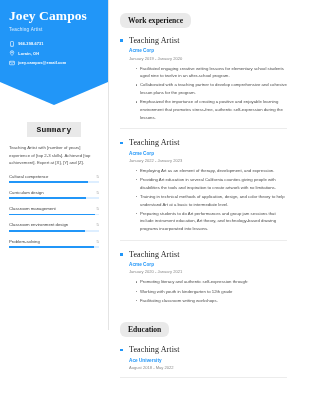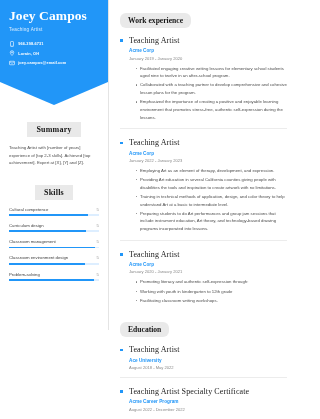--- a/index.html
+++ b/index.html
@@ -37,21 +37,21 @@
   .contact-row .ico svg { width:6px; height:6px; display:block; }
   .contact-text {
     font-size:3.9px; color:#ffffff; font-weight:bold; letter-spacing:.1px;
     white-space:nowrap; overflow:hidden;
   }
 
   
   .side-body { position:absolute; top:118px; left:0; width:108px; padding:0 9px; }
   .chip {
     display:inline-block; background:#e9e9e9; padding:3px 9px;
-    font-family:Liberation Serif, serif; font-weight:bold;
+    font-family:Liberation Mono, monospace; font-weight:bold;
     font-size:8px; color:#141414; letter-spacing:.2px;
   }
   .chip-wrap { text-align:center; }
   .summary-text {
     margin-top:7px; font-size:4.3px; line-height:1.75; color:#4c4c4c;
   }
   .skills-head { margin-top:14px; text-align:center; }
   .skill { margin-top:7px; }
   .skill-row { display:flex; justify-content:space-between; align-items:baseline; }
   .skill-name { font-size:4.3px; color:#3d3d3d; }
@@ -138,23 +138,20 @@
         </div>
       </div>
     </div>
 
     <div class="side-body">
       <div class="chip-wrap">
         <span class="chip">Summary</span>
       </div>
       <div class="summary-text">Teaching Artist with [number of years] experience of [top 2-3 skills]. Achieved [top achievement]. Expert at [X], [Y] and [Z].</div>
 
-      <div class="chip-wrap skills-head">
-        <span class="chip">Skills</span>
-      </div>
 
       <div id="skills-container">
           <div class="skill">
             <div class="skill-row">
               <span class="skill-name">Cultural competence</span>
               <span class="skill-level">5</span>
             </div>
             <div class="bar-bg">
               <div class="bar-fill" style="width: 88%;"></div>
             </div>
@@ -246,22 +243,16 @@
       <span class="main-chip">Education</span>
     </div>
     <div id="edu-container">
         <div class="entry">
           <span class="sq"></span>
           <div class="entry-title">Teaching Artist</div>
           <div class="entry-org">Ace University</div>
           <div class="entry-date">August 2018 - May 2022</div>
         </div>
         <div class="sep"></div>
-        <div class="entry">
-          <span class="sq"></span>
-          <div class="entry-title">Teaching Artist Specialty Certificate</div>
-          <div class="entry-org">Acme Career Program</div>
-          <div class="entry-date">August 2022 - December 2022</div>
-        </div>
       </div>
   </main>
 
 </div>
 
 </body></html>

